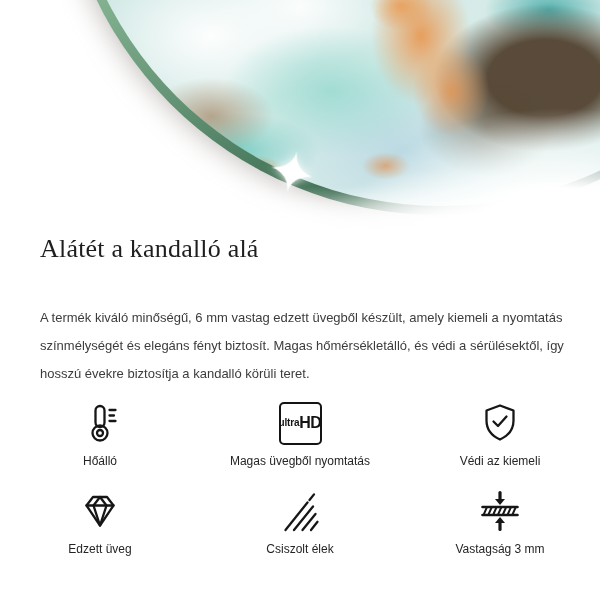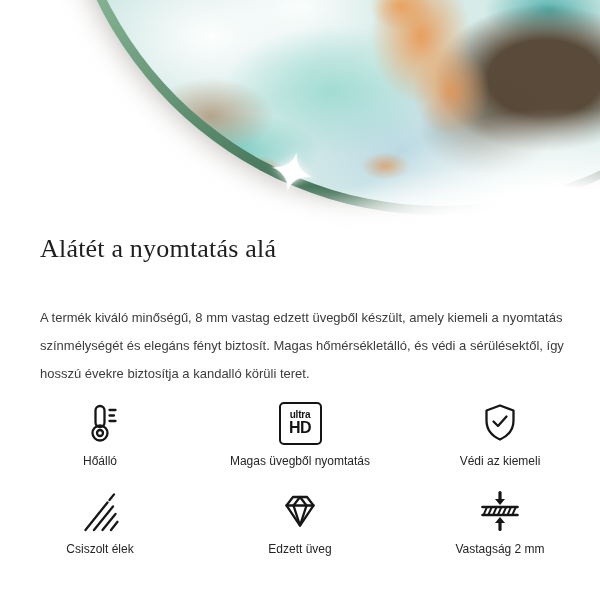--- a/index.html
+++ b/index.html
@@ -64,21 +64,21 @@
   
   .features{
     position:absolute;left:0;top:394px;width:600px;
     display:grid;grid-template-columns:repeat(3,200px);grid-auto-rows:88px;justify-items:center;
   }
   .feature{display:flex;flex-direction:column;align-items:center;padding-top:6px;}
   .icon-wrap{height:46px;display:flex;align-items:center;justify-content:center;}
   .feature-label{margin-top:8px;font-size:12px;color:#252525;}
   .uhd-box{
     width:39px;height:39px;border:2.6px solid #141414;border-radius:5px;
-    display:flex;flex-direction:column;align-items:center;justify-content:center;color:#141414;
+    display:flex;align-items:center;justify-content:center;color:#141414;
   }
   .uhd-top{font-size:10px;font-weight:700;line-height:10px;letter-spacing:-0.2px;}
   .uhd-bottom{font-size:16px;font-weight:700;line-height:16px;letter-spacing:-0.5px;}
   svg.fi{stroke:#161616;fill:none;stroke-width:2.3;stroke-linecap:round;stroke-linejoin:round;}
 </style>
 </head>
 <body>
 
 <div class="page">
 
@@ -87,24 +87,24 @@
     <div class="disc-edge"></div>
     <div class="disc-face"></div>
     <div class="hero-fade"></div>
     <svg class="sparkle" viewBox="0 0 36 36">
       <path d="M18 0 Q19.6 15.4 36 18 Q19.6 20.6 18 36 Q16.4 20.6 0 18 Q16.4 15.4 18 0" fill="#ffffff"></path>
       <circle cx="18" cy="18" r="3.4" fill="#ffffff"></circle>
     </svg>
   </div>
 
   <h1 class="title">
-    <span>Alátét a nyomtatás alá</span><br>
+    <span>Alátét a kandalló alá</span><br>
   </h1>
 
-  <p class="desc">A termék kiváló minőségű, 8 mm vastag edzett üvegből készült, amely kiemeli a nyomtatás
+  <p class="desc">A termék kiváló minőségű, 6 mm vastag edzett üvegből készült, amely kiemeli a nyomtatás
 színmélységét és elegáns fényt biztosít. Magas hőmérsékletálló, és védi a sérülésektől, így
 hosszú évekre biztosítja a kandalló körüli teret.</p>
 
   <section class="features">
 
     <div class="feature">
       <div class="icon-wrap">
         <svg class="fi" width="44" height="44" viewBox="0 0 44 44">
           <rect x="17.5" y="5" width="9" height="21" rx="4.5"></rect>
           <circle cx="22" cy="32" r="7.5"></circle>
@@ -130,40 +130,40 @@
         <svg class="fi" width="44" height="44" viewBox="0 0 44 44">
           <path d="M22 4.5 L35.5 9.5 V19.5 C35.5 28.8 29.8 35 22 38.5 C14.2 35 8.5 28.8 8.5 19.5 V9.5 Z"></path>
           <path d="M15.5 20.5 L20 25 L28.5 15.5"></path>
         </svg>
       </div>
       <div class="feature-label">Védi az kiemeli</div>
     </div>
 
     <div class="feature">
       <div class="icon-wrap">
+        <svg class="fi" width="44" height="44" viewBox="0 0 44 44" stroke-width="2">
+          <path d="M8.5 16.5 L15 8 H29 L35.5 16.5 L22 36.5 Z"></path>
+          <path d="M8.5 16.5 H35.5"></path>
+          <path d="M22 8 L15.5 16.5 L22 36.5 L28.5 16.5 Z"></path>
+        </svg>
+      </div>
+      <div class="feature-label">Edzett üveg</div>
+    </div>
+
+    <div class="feature">
+      <div class="icon-wrap">
         <svg class="fi" width="44" height="44" viewBox="0 0 44 44" stroke-width="3.4" stroke-linecap="butt">
           <path d="M7.5 41 L29.5 13.5"></path>
           <path d="M31.5 11 L36 5.4"></path>
           <path d="M16 41 L35 17.5"></path>
           <path d="M24.5 41 L37.5 25"></path>
           <path d="M33 41 L39.5 32.8"></path>
         </svg>
       </div>
       <div class="feature-label">Csiszolt élek</div>
-    </div>
-
-    <div class="feature">
-      <div class="icon-wrap">
-        <svg class="fi" width="44" height="44" viewBox="0 0 44 44" stroke-width="2">
-          <path d="M8.5 16.5 L15 8 H29 L35.5 16.5 L22 36.5 Z"></path>
-          <path d="M8.5 16.5 H35.5"></path>
-          <path d="M22 8 L15.5 16.5 L22 36.5 L28.5 16.5 Z"></path>
-        </svg>
-      </div>
-      <div class="feature-label">Edzett üveg</div>
     </div>
 
     <div class="feature">
       <div class="icon-wrap">
         <svg class="fi" width="44" height="44" viewBox="0 0 44 44">
           <defs>
               <clipPath id="barclip">
                 <rect x="5" y="18" width="34" height="8"></rect>
               </clipPath>
             </defs>
@@ -176,17 +176,17 @@
               <path d="M24.7 26 L28.2 18"></path>
               <path d="M29.5 26 L33 18"></path>
             <path d="M34.3 26 L37.8 18"></path>
           </g>
           <path d="M22 3.5 V10" stroke-width="3.2"></path>
           <path d="M17 10 H27 L22 16 Z" fill="#161616" stroke="none"></path>
           <path d="M22 40.5 V34" stroke-width="3.2"></path>
           <path d="M17 34 H27 L22 28 Z" fill="#161616" stroke="none"></path>
         </svg>
       </div>
-      <div class="feature-label">Vastagság 2 mm</div>
+      <div class="feature-label">Vastagság 3 mm</div>
     </div>
 
   </section>
 </div>
 
 </body></html>

